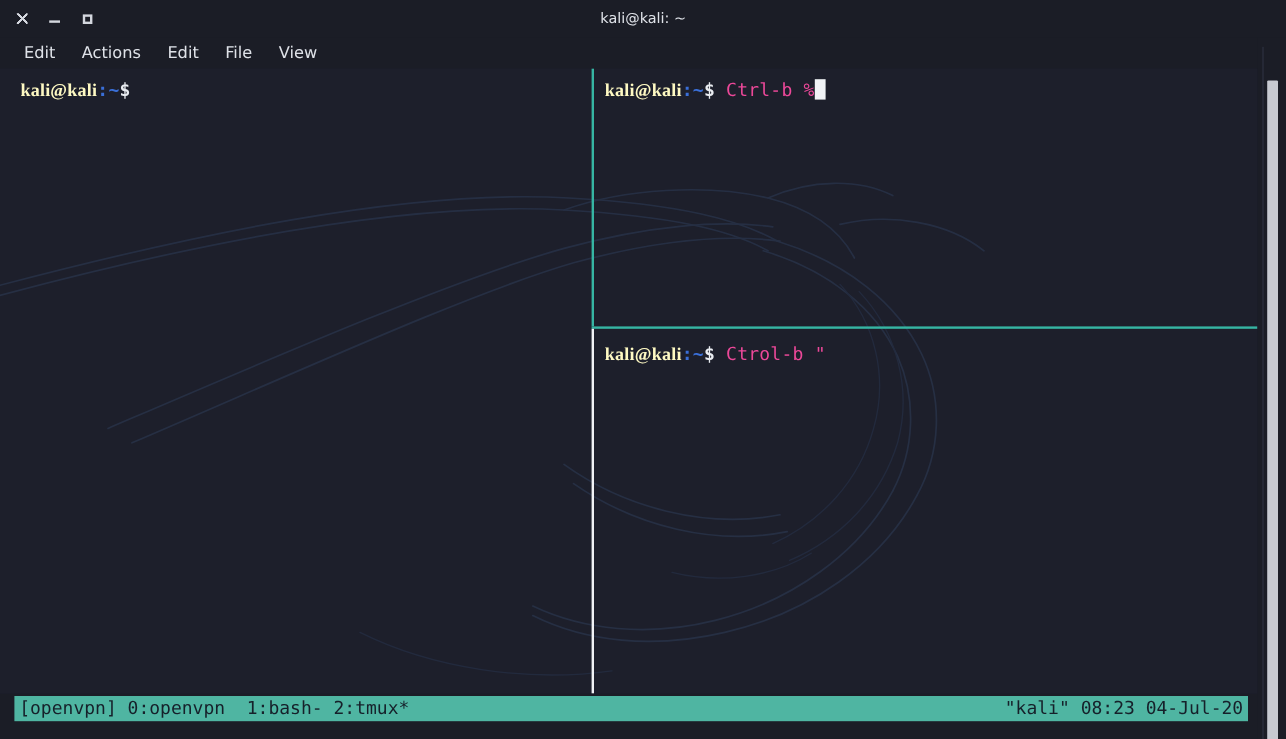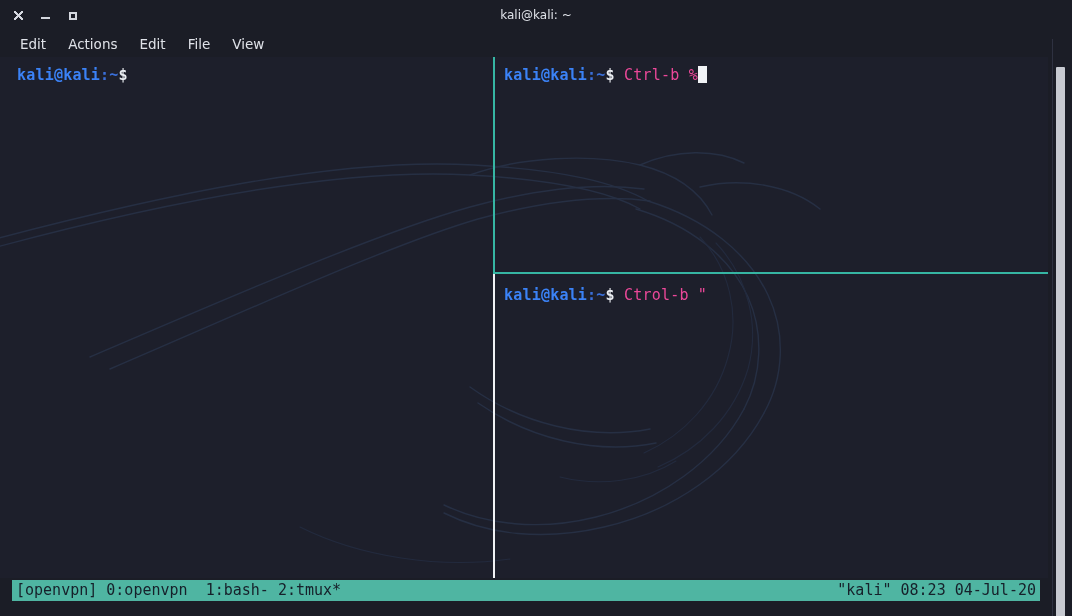--- a/index.html
+++ b/index.html
@@ -133,21 +133,21 @@
     white-space: pre;
     font-family: "DejaVu Sans Mono", monospace;
     font-size: 15px;
     line-height: 19px;
     letter-spacing: 0.2px;
   }
   .pane-left .line  { padding: 9px 0 0 17px; }
   .pane-tr .line    { padding: 9px 0 0 8px; }
   .pane-br .line    { padding: 9px 0 0 8px; }
 
-  .p-user { color: #3b82f6; font-weight: bold; }
+  .p-user { color: #fef9c3; font-weight: bold; font-family: Liberation Serif, serif; }
   .p-colon { color: #3a6fd8; font-weight: bold; }
   .p-path { color: #3a6fd8; font-weight: bold; }
   .p-dollar { color: #e9ecf1; font-weight: bold; }
   .cmd { color: #ec4899; }
 
   .cursor {
     display: inline-block;
     width: 9px;
     height: 17px;
     background: #f1f3f6;

